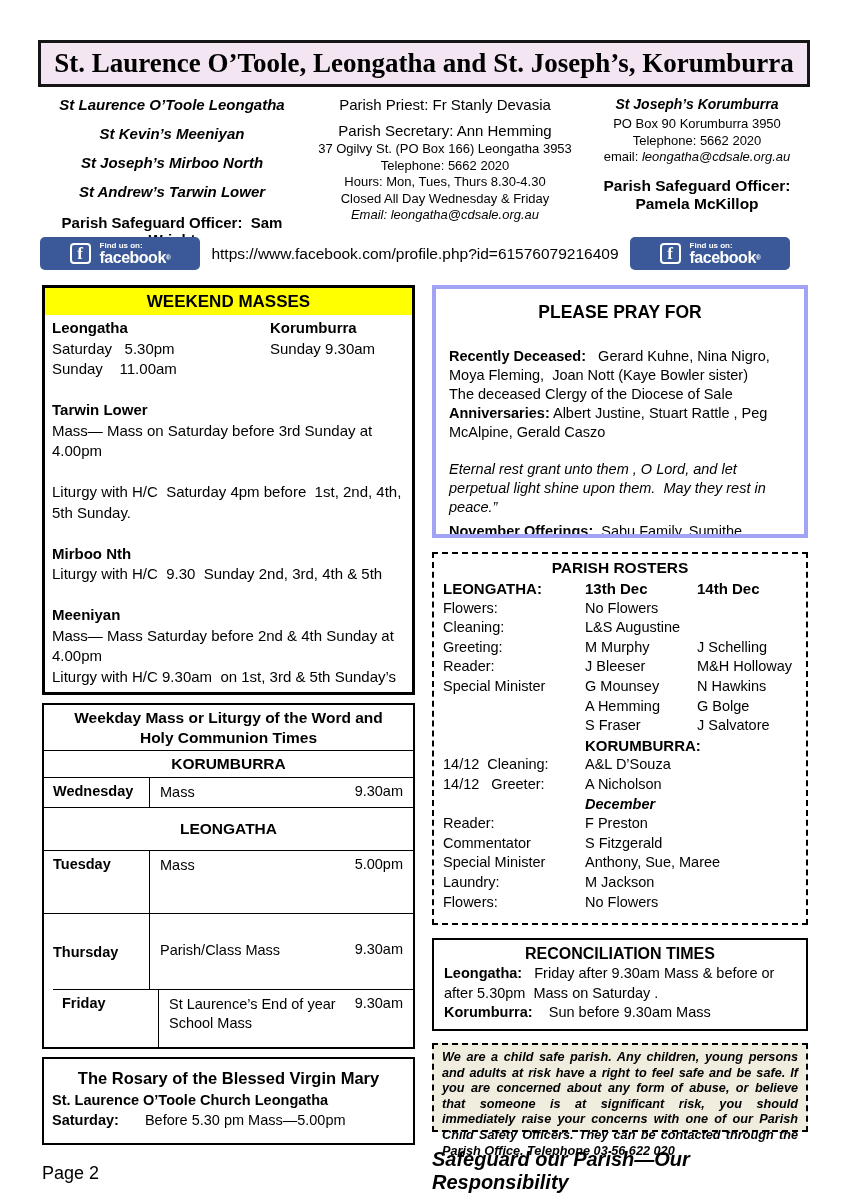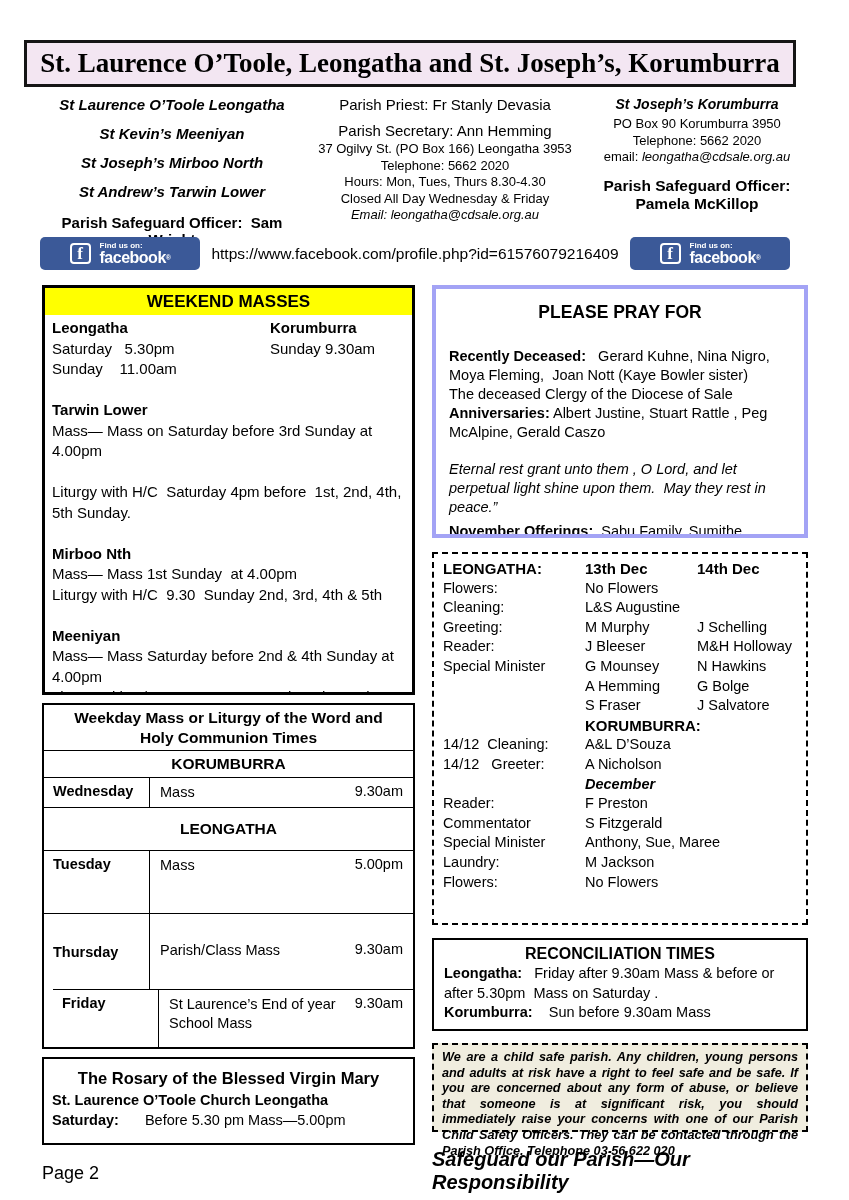--- a/index.html
+++ b/index.html
@@ -7,21 +7,21 @@
   .page {
     position: relative; width: 849px; height: 1200px; background: #fff;
     font-family: "Liberation Sans", sans-serif; color: #000; overflow: hidden;
   }
   .b { font-weight: bold; }
   .i { font-style: italic; }
   .pre { white-space: pre-wrap; }
 
   
   .header-box {
-    position: absolute; left: 24px; top: 40px; width: 772px; height: 47px;
+    position: absolute; left: 38px; top: 40px; width: 772px; height: 47px;
     background: #f3e6f2; border: 3px solid #151515;
     display: flex; align-items: center; justify-content: center;
     font-family: "Liberation Serif", serif; font-weight: bold; font-size: 27px;
   }
 
   
   .info-row { position: absolute; left: 38px; top: 96px; width: 772px; display: flex; }
   .info-left  { width: 268px; text-align: center; }
   .info-left .church { font-weight: bold; font-style: italic; font-size: 15px; margin-bottom: 12px; }
   .info-left .sgo { font-weight: bold; font-size: 15px; margin-top: 14px; }
@@ -188,21 +188,20 @@
             <div>
                 <div class="wm-line pre">Mass— Mass on Saturday before 3rd Sunday at 4.00pm</div>
                 <div class="wm-line pre"></div>
                 <div class="wm-line pre">Liturgy with H/C  Saturday 4pm before  1st, 2nd, 4th, 5th Sunday.</div>
               </div>
           </div>
           <div class="wm-blank"></div>
           <div class="wm-section">
             <div class="b">Mirboo Nth</div>
             <div>
-                <div class="wm-line pre">Mass— Mass 1st Sunday  at 4.00pm</div>
                 <div class="wm-line pre">Liturgy with H/C  9.30  Sunday 2nd, 3rd, 4th &amp; 5th</div>
               </div>
           </div>
           <div class="wm-blank"></div>
           <div class="wm-section">
             <div class="b">Meeniyan</div>
             <div>
                 <div class="wm-line pre">Mass— Mass Saturday before 2nd &amp; 4th Sunday at 4.00pm</div>
                 <div class="wm-line pre">Liturgy with H/C 9.30am  on 1st, 3rd &amp; 5th Sunday’s</div>
               </div>
@@ -258,20 +257,21 @@
       <div class="pray-box">
         <div class="pray-title">PLEASE PRAY FOR</div>
         <div class="pray-p pre"><span class="b">Recently Deceased:</span><span>   Gerard Kuhne, Nina Nigro, Moya Fleming,  Joan Nott (Kaye Bowler sister)</span></div>
         <div class="pray-p">The deceased Clergy of the Diocese of Sale</div>
         <div class="pray-p pre"><span class="b">Anniversaries:</span><span> Albert Justine, Stuart Rattle , Peg McAlpine, Gerald Caszo</span></div>
         <div class="pray-p pray-prayer pre">Eternal rest grant unto them , O Lord, and let perpetual light shine upon them.  May they rest in peace.”</div>
         <div class="pray-p pray-off pre"><span class="b">November Offerings:</span><span>  Sabu Family, Sumithe Family, Gavin-Burke Family</span></div>
       </div>
 
       <div class="roster-box">
+        <div class="roster-title">PARISH ROSTERS</div>
         <div class="rg3">
           <div class="hdr">LEONGATHA:</div>
           <div class="hdr">13th Dec</div>
           <div class="hdr">14th Dec</div>
           <div style="display:contents">
             
           
               <div class="pre">Flowers:</div>
               <div>No Flowers</div>
               <div></div>

